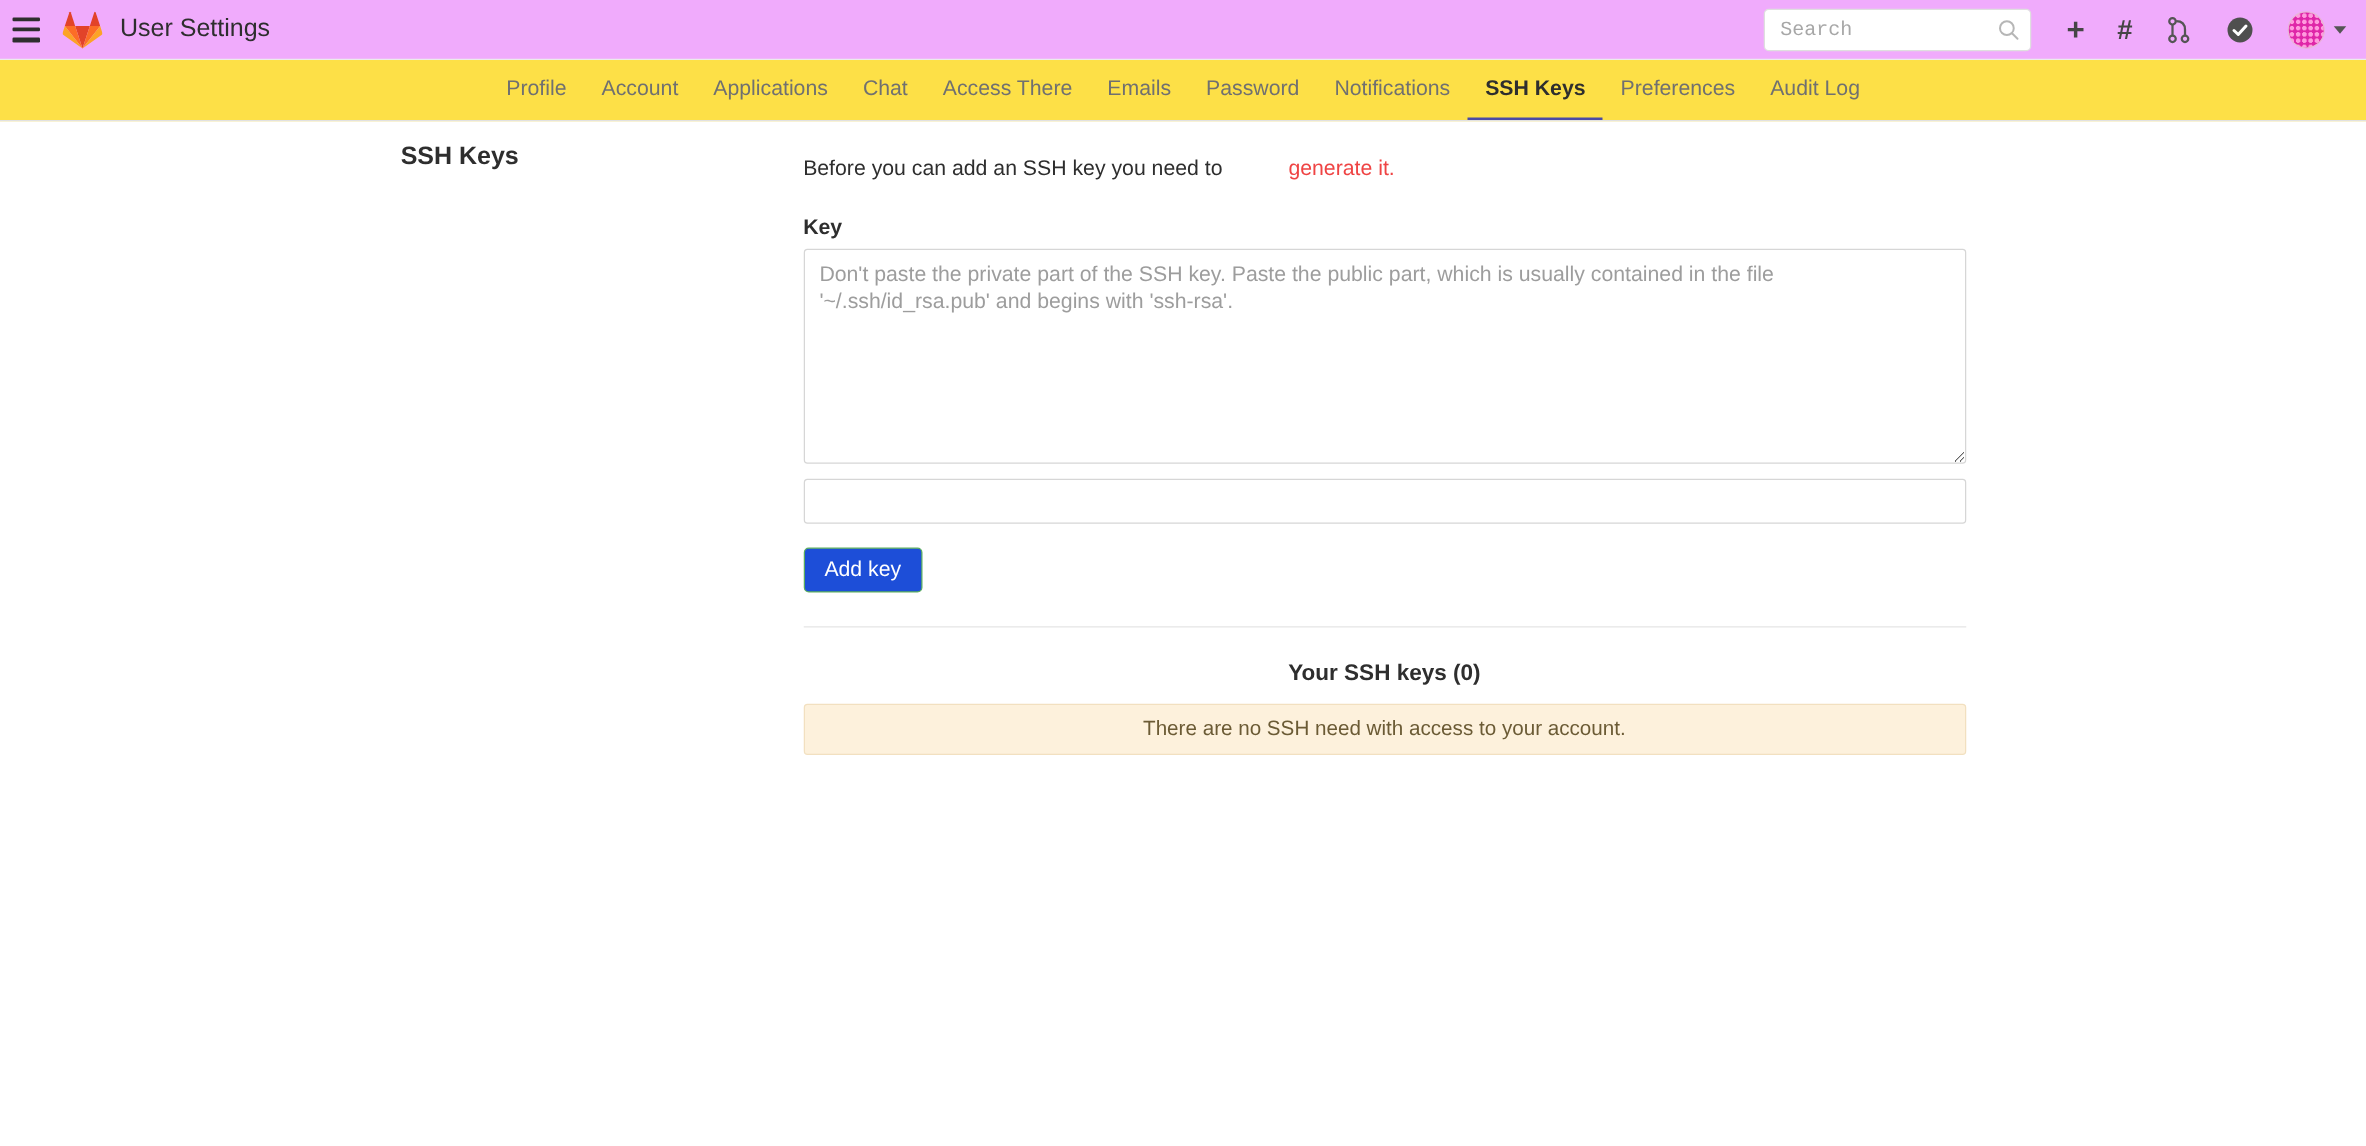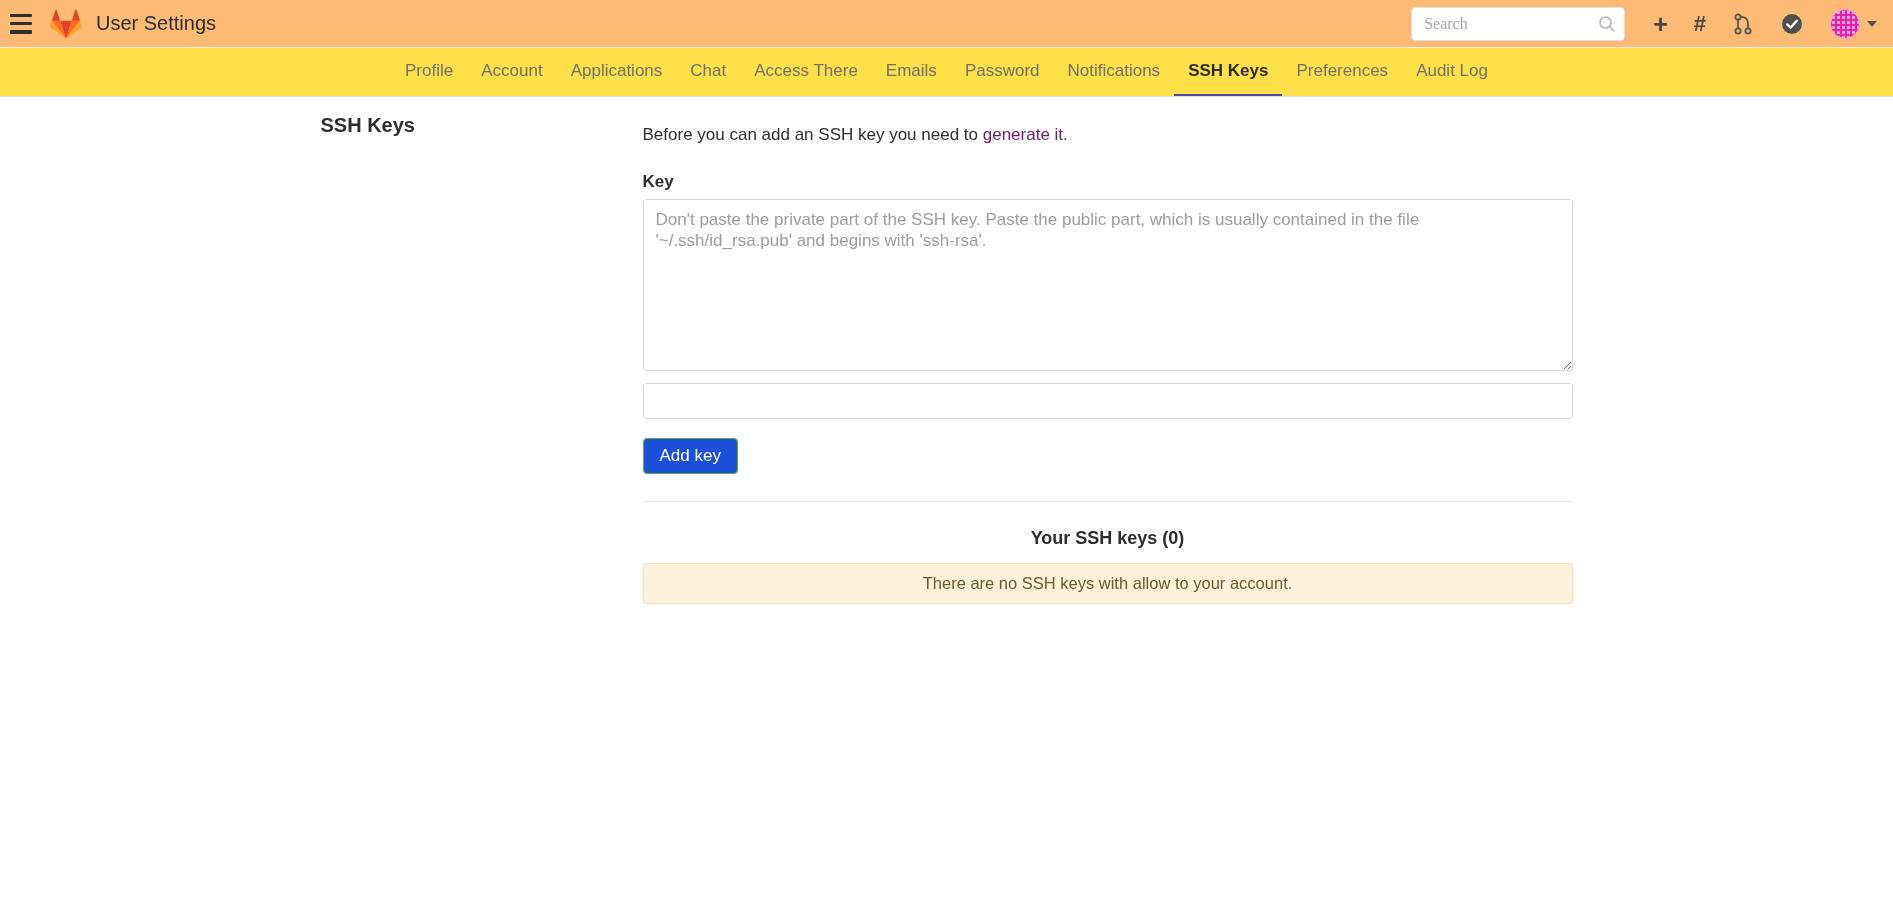--- a/index.html
+++ b/index.html
@@ -11,35 +11,35 @@
     overflow: hidden;
   }
 
   
   .navbar {
     height: 48px;
     display: flex;
     align-items: center;
     padding: 0 16px 0 10px;
     border-bottom: 1px solid #ececec;
-    background: #fdba74;
+    background: #f0abfc;
   }
   .hamburger { width: 26px; height: 20px; display: flex; flex-direction: column; justify-content: space-between; cursor: pointer; margin-right: 14px; }
   .hamburger span { display: block; height: 3.5px; width: 22px; background: #2e2e2e; border-radius: 1px; }
   .brand-logo { width: 32px; height: 32px; margin-right: 14px; }
   .navbar-title { font-size: 20px; font-weight: 400; color: #2e2e2e; }
 
   .navbar-right { margin-left: auto; display: flex; align-items: center; }
   .search-wrap { position: relative; margin-right: 28px; }
   .search-input {
     width: 214px; height: 34px;
     border: 1px solid #dfdfdf; border-radius: 4px;
     padding: 0 34px 0 12px;
     font-size: 16px; color: #2e2e2e;
-    font-family: Liberation Serif, serif;
+    font-family: Liberation Mono, monospace;
     outline: none; background: #fff;
   }
   .search-input::placeholder { color: #a7a7a7; }
   .search-icon { position: absolute; right: 9px; top: 8px; }
 
   .nav-icon { margin-left: 26px; display: flex; align-items: center; color: #444; cursor: pointer; }
   .nav-icon.first { margin-left: 0; }
   .plus-glyph, .hash-glyph { font-size: 25px; font-weight: 600; color: #454545; line-height: 24px; }
   .hash-glyph { font-size: 22px; }
   .avatar {
@@ -90,21 +90,21 @@
     padding-top: 15px;
     display: flex;
   }
   .left-col { width: 322px; padding-right: 40px; }
   .left-title { font-size: 20px; font-weight: 700; margin-top: 2px; }
   .left-desc { margin-top: 11px; font-size: 16.5px; line-height: 1.22; color: #2e2e2e; }
 
   .right-col { flex: 1; padding-bottom: 40px; }
   .section-title { font-size: 17px; font-weight: 700; margin-top: 4px; }
   .intro { margin-top: 13px; font-size: 17px; }
-  .intro a { color: #701a75; text-decoration: none; cursor: pointer; }
+  .intro a { color: #ef4444; text-decoration: none; cursor: pointer; margin-left: 48px; }
 
   .field-label { display: block; font-size: 17px; font-weight: 700; margin-top: 27px; }
   .key-textarea {
     margin-top: 7px;
     width: 100%;
     height: 172px;
     border: 1px solid #d6d6d6;
     border-radius: 3px;
     padding: 10px 12px;
     font-family: "Liberation Sans", sans-serif;
@@ -238,16 +238,16 @@
     <textarea class="key-textarea" placeholder="Don't paste the private part of the SSH key. Paste the public part, which is usually contained in the file '~/.ssh/id_rsa.pub' and begins with 'ssh-rsa'." style=""></textarea>
 
     <input class="title-input" type="text" value="" style="">
 
     <button class="add-key-btn">Add key</button>
 
     <hr class="divider">
 
     <h4 class="keys-list-title">Your SSH keys (0)</h4>
 
-    <div class="empty-warning">There are no SSH keys with allow to your account.</div>
+    <div class="empty-warning">There are no SSH need with access to your account.</div>
   </div>
 
 </main>
 
 </body></html>

